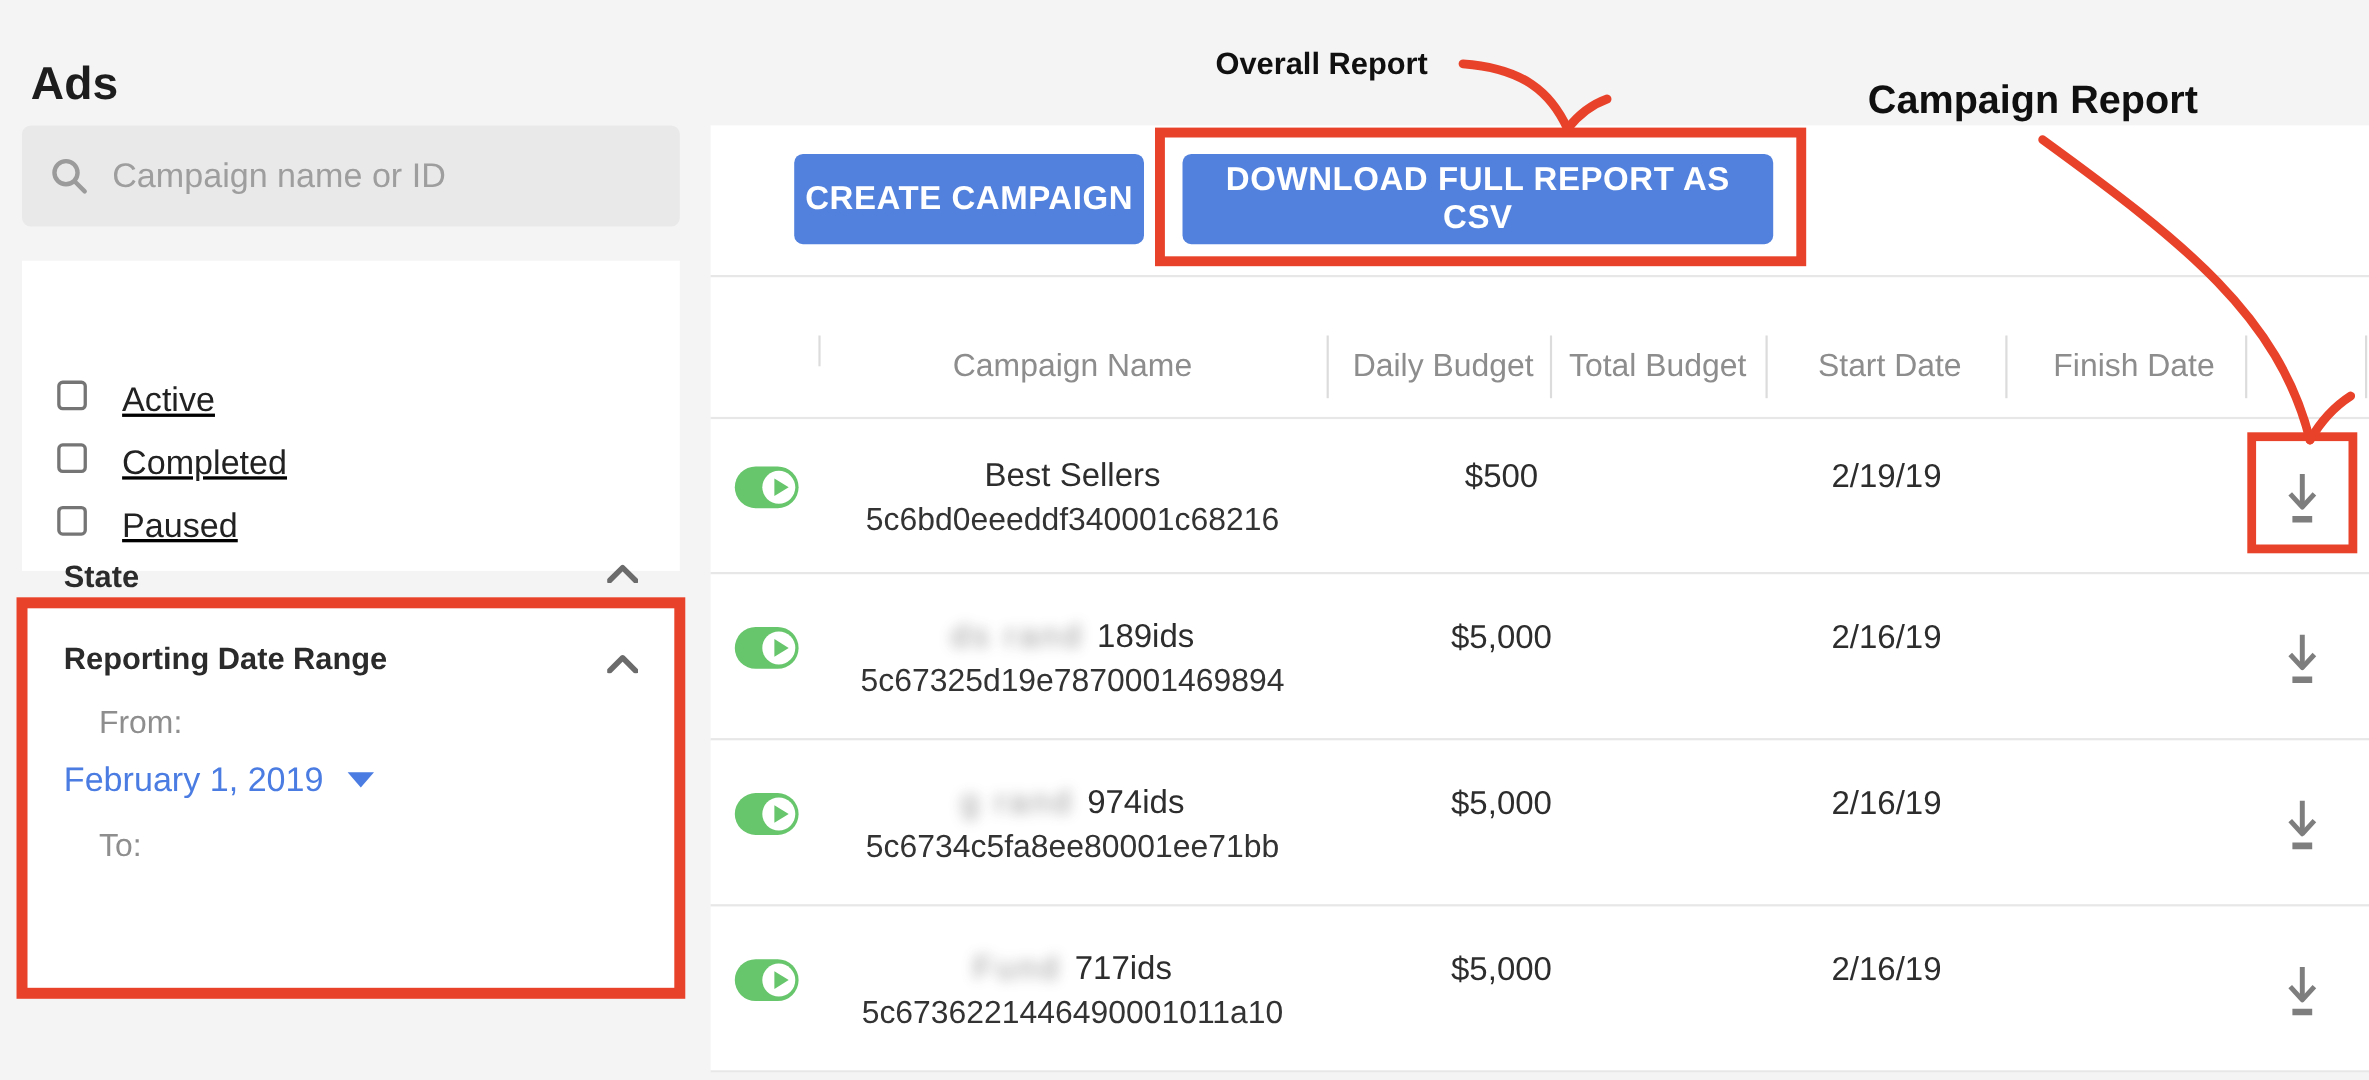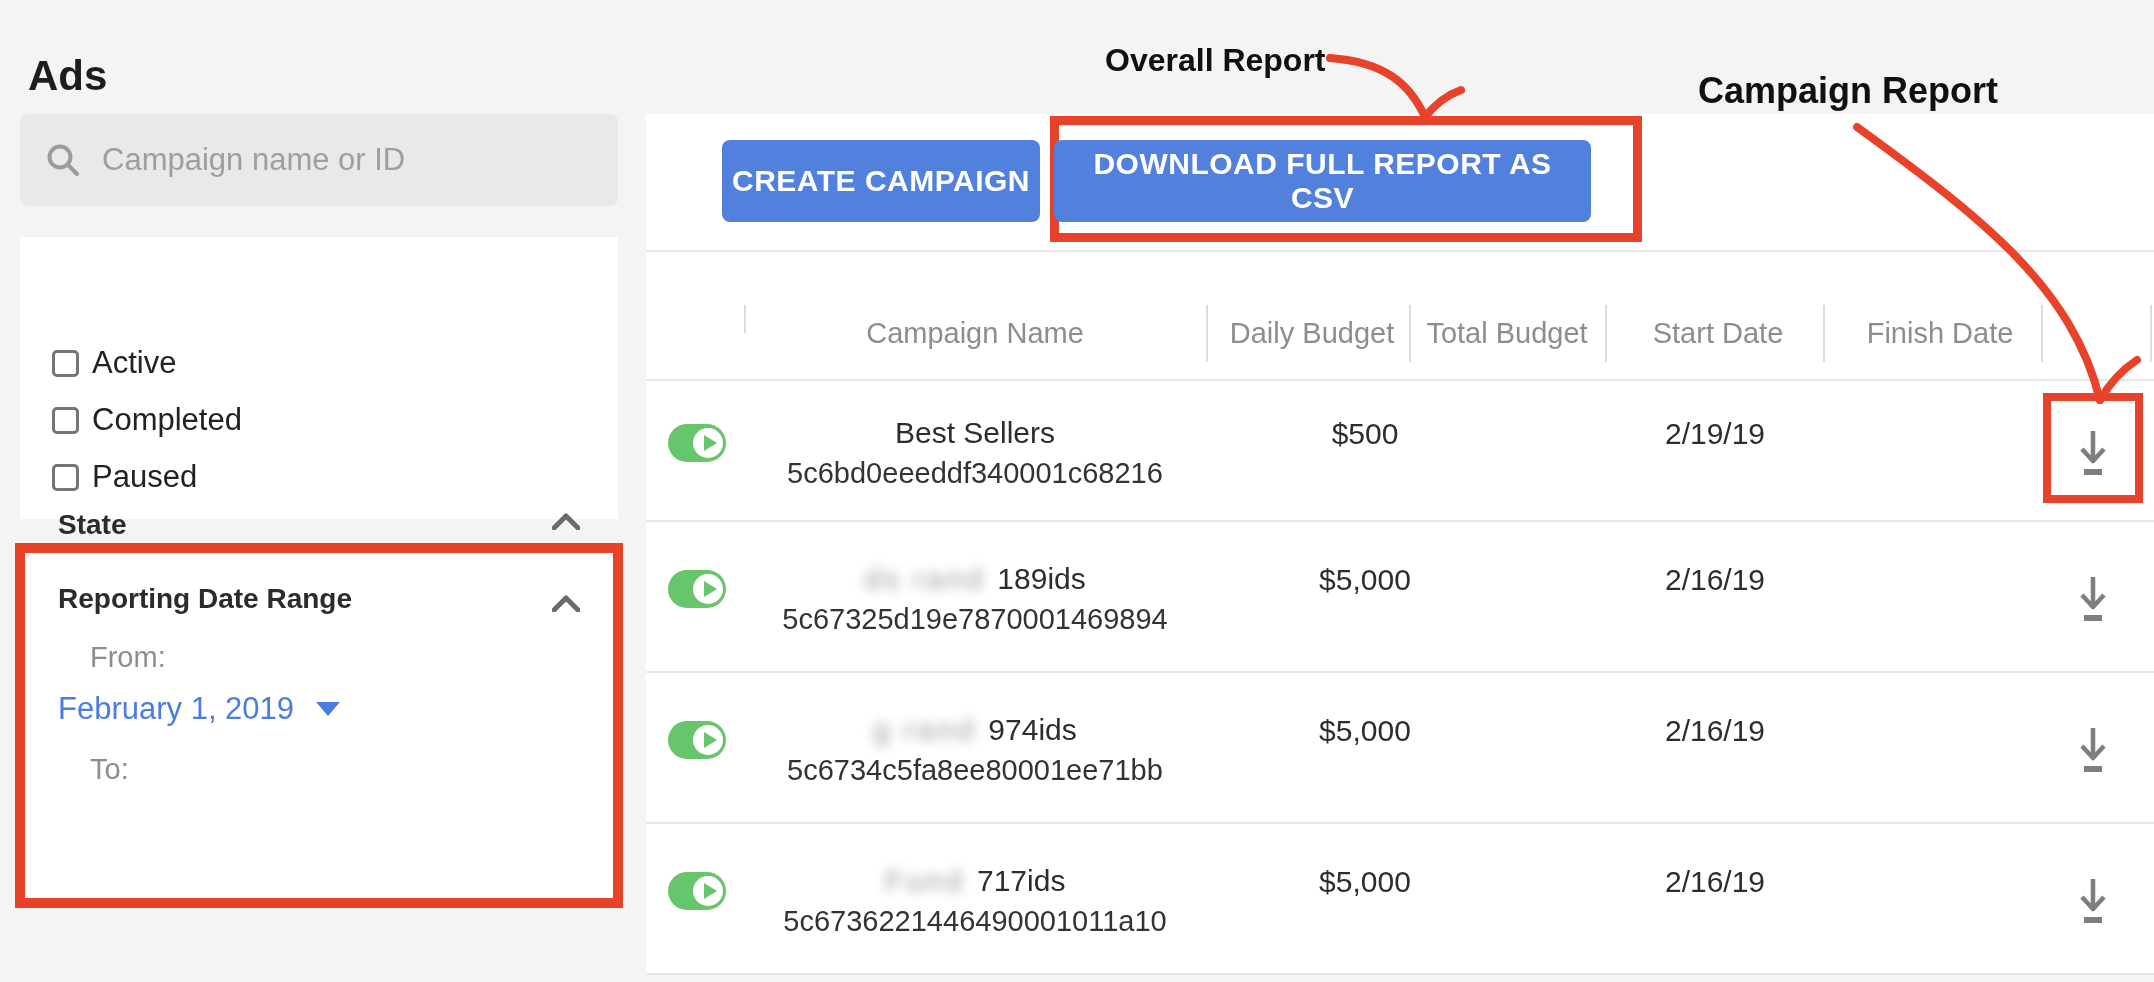--- a/index.html
+++ b/index.html
@@ -14,42 +14,42 @@
   #searchbox input { border:none; outline:none; background:transparent; font-size:31px; color:#555;
                      width:500px; font-family:inherit; }
   #searchbox input::placeholder { color:#9e9e9e; }
 
   .card { position:absolute; background:#fff; }
   #state-card { left:20px; top:237px; width:598px; height:282px; }
   .card-title { position:absolute; left:38px; font-size:28px; font-weight:bold; color:#2b2b2b; }
   #state-card .card-title { top:272px; }
   .chev { position:absolute; }
   #state-card .chev { right:38px; top:276px; }
-  .cbrow { position:absolute; left:32px; display:flex; align-items:center; gap:13px; height:34px; }
+  .cbrow { position:absolute; left:32px; display:flex; gap:32px; height:34px;text-decoration:underline; }
   .cb { width:27px; height:27px; border:3px solid #757575; border-radius:5px; background:#fff; flex:none; }
   .cblabel { font-size:31px; color:#222; }
 
   #date-frame { position:absolute; left:15px; top:543px; width:608px; height:365px;
                 border:10px solid #e8432a; background:#fff; }
   #date-frame .inner { position:relative; width:100%; height:100%; }
   #date-frame .card-title { left:33px; top:30px; }
   #date-frame .chev { right:33px; top:42px; }
   .range-label { position:absolute; left:33px; font-size:29px; color:#8e8e8e;margin-left:32px; }
   .date-link { position:absolute; left:33px; display:flex; align-items:center; gap:22px;
                font-size:31px; color:#4a7ce2; cursor:pointer; }
   .tri-down { width:0; height:0; border-left:12px solid transparent; border-right:12px solid transparent;
               border-top:14px solid #4a7ce2; }
 
   
   #main { position:absolute; left:646px; top:114px; width:1508px; height:861px; background:#fff; }
   .btn { position:absolute; top:26px; height:82px; border:none; border-radius:8px; background:#5181dd;
          color:#fff; font-size:30px; font-weight:bold; letter-spacing:.5px; font-family:inherit;
          display:flex; align-items:center; justify-content:center; cursor:pointer; }
   #btn-create { left:76px; width:318px; }
-  #btn-download { left:408px; width:537px; }
+  #btn-download { left:429px; width:537px; }
   #dl-red-frame { position:absolute; left:404px; top:2px; width:592px; height:126px;
                   border:9px solid #e8432a; }
   .hdiv { position:absolute; left:0; width:1508px; height:2px; background:#e7e7e7; }
   #div-toolbar { top:136px; }
   #div-header { top:265px; }
 
   .th { position:absolute; top:203px; transform:translateX(-50%); font-size:29px; color:#8d8d8d; white-space:nowrap; }
   .vsep { position:absolute; width:2px; background:#dcdcdc; top:191px; height:57px; }
   .vsep.short { height:28px; }
 
@@ -68,21 +68,21 @@
              font-size:30px; color:#2d2d2d; line-height:34px; }
   .val-daily { left:569px; }
   .val-start { left:919px; }
   .dlwrap { position:absolute; left:1402px; top:calc(var(--cy) - 30px); width:90px; height:60px;
             display:flex; align-items:center; justify-content:center; cursor:pointer; background:none; border:none; }
   .dl-frame { position:absolute; left:1397px; top:calc(var(--cy) - 60px); width:100px; height:110px;
               border:8px solid #e8432a; pointer-events:none; }
 
   
   .annot { position:absolute; font-weight:bold; color:#101010; white-space:nowrap; z-index:60; }
-  #annot-overall { left:1105px; top:42px; font-size:32px; }
+  #annot-overall { left:1105px; top:42px; font-size:28px; }
   #annot-campaign { left:1698px; top:70px; font-size:36px; }
   #arrows { position:absolute; left:0; top:0; z-index:55; pointer-events:none; }
 </style>
 </head>
 <body>
 
 <div id="canvas">
 
   <div id="ads-title">Ads</div>
 

